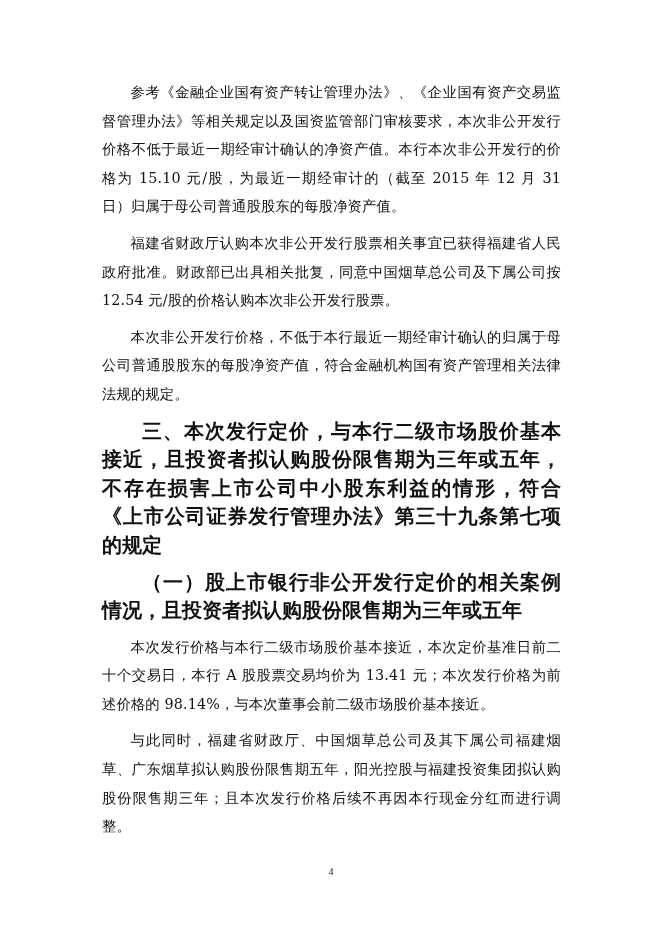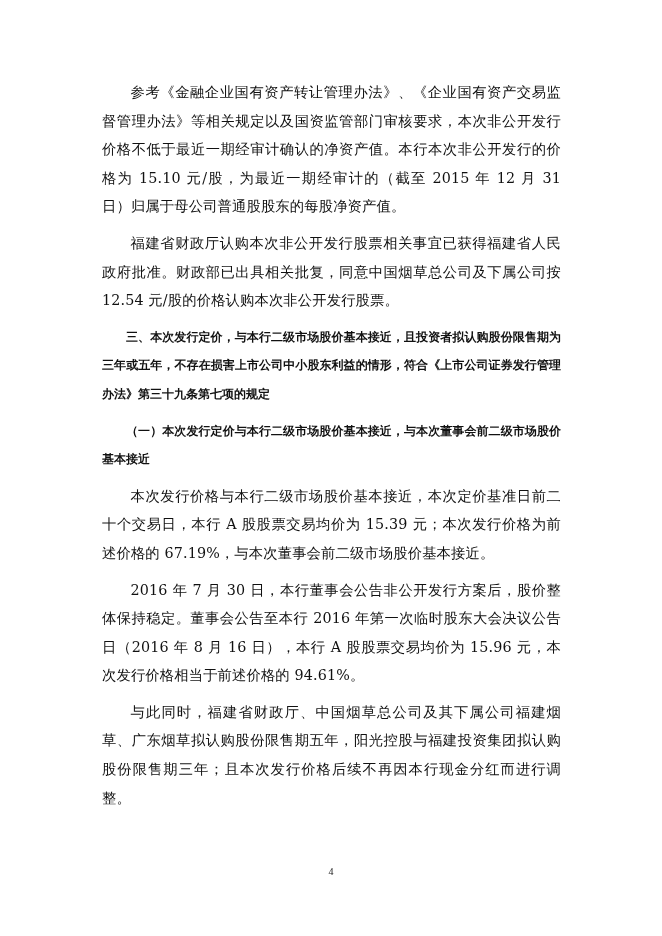--- a/index.html
+++ b/index.html
@@ -31,21 +31,21 @@
       font-size: 14.3px;
       line-height: 28.6px;
       margin: 0 0 8px 0;
       text-indent: 2em;
       text-align: justify;
       letter-spacing: 0.15px;
     }
     .heading {
       font-family: "DejaVu Sans", "Liberation Sans", sans-serif;
       font-weight: bold;
-      font-size: 12px;
+      font-size: 20px;
       line-height: 28.6px;
       margin: 0 0 8px 0;
       text-indent: 2em;
       text-align: justify;
     }
     .page-number {
       position: absolute;
       top: 866px;
       left: 0;
       width: 662px;
@@ -55,20 +55,20 @@
       color: #222;
     }
   </style>
 </head>
 <body>
 
 <div class="page">
   <div class="content">
     <p class="para">参考《金融企业国有资产转让管理办法》、《企业国有资产交易监督管理办法》等相关规定以及国资监管部门审核要求，本次非公开发行价格不低于最近一期经审计确认的净资产值。本行本次非公开发行的价格为 15.10 元/股，为最近一期经审计的（截至 2015 年 12 月 31 日）归属于母公司普通股股东的每股净资产值。</p>
     <p class="para">福建省财政厅认购本次非公开发行股票相关事宜已获得福建省人民政府批准。财政部已出具相关批复，同意中国烟草总公司及下属公司按 12.54 元/股的价格认购本次非公开发行股票。</p>
+    <p class="para">本次非公开发行价格，不低于本行最近一期经审计确认的归属于母公司普通股股东的每股净资产值，符合金融机构国有资产管理相关法律法规的规定。</p>
     <p class="heading">三、本次发行定价，与本行二级市场股价基本接近，且投资者拟认购股份限售期为三年或五年，不存在损害上市公司中小股东利益的情形，符合《上市公司证券发行管理办法》第三十九条第七项的规定</p>
-    <p class="heading">（一）本次发行定价与本行二级市场股价基本接近，与本次董事会前二级市场股价基本接近</p>
-    <p class="para">本次发行价格与本行二级市场股价基本接近，本次定价基准日前二十个交易日，本行 A 股股票交易均价为 15.39 元；本次发行价格为前述价格的 67.19%，与本次董事会前二级市场股价基本接近。</p>
-    <p class="para">2016 年 7 月 30 日，本行董事会公告非公开发行方案后，股价整体保持稳定。董事会公告至本行 2016 年第一次临时股东大会决议公告日（2016 年 8 月 16 日），本行 A 股股票交易均价为 15.96 元，本次发行价格相当于前述价格的 94.61%。</p>
+    <p class="heading">（一）股上市银行非公开发行定价的相关案例情况，且投资者拟认购股份限售期为三年或五年</p>
+    <p class="para">本次发行价格与本行二级市场股价基本接近，本次定价基准日前二十个交易日，本行 A 股股票交易均价为 13.41 元；本次发行价格为前述价格的 98.14%，与本次董事会前二级市场股价基本接近。</p>
     <p class="para">与此同时，福建省财政厅、中国烟草总公司及其下属公司福建烟草、广东烟草拟认购股份限售期五年，阳光控股与福建投资集团拟认购股份限售期三年；且本次发行价格后续不再因本行现金分红而进行调整。</p>
   </div>
   <div class="page-number">4</div>
 </div>
 
 </body></html>

